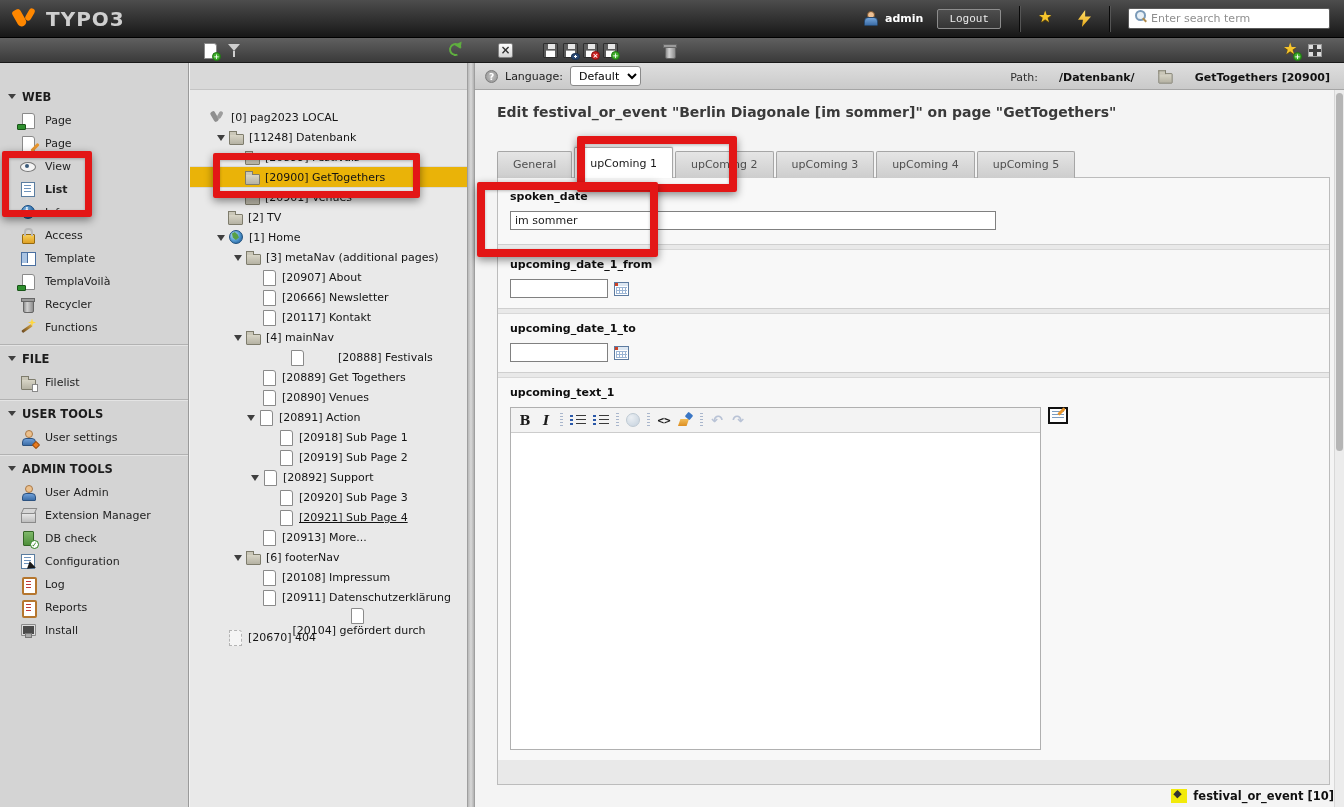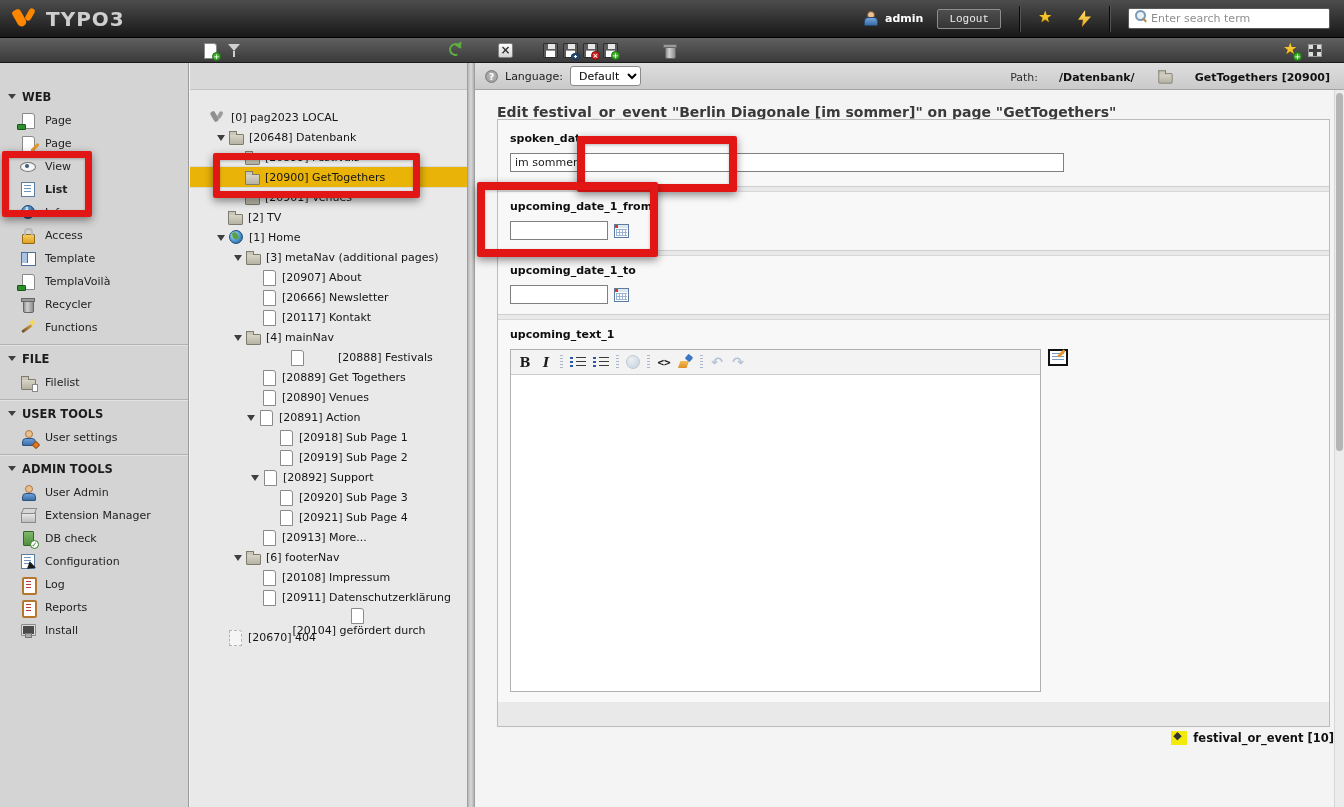--- a/index.html
+++ b/index.html
@@ -72,21 +72,21 @@
   h1#page-heading{font-size:14px;font-weight:bold;color:#3a3a3a;margin-top:14px}
   #tabs{display:flex;align-items:flex-end;margin-top:27px;height:31px;position:relative;z-index:2}
   .tab{height:27px;line-height:26px;padding:0 15px;text-align:center;background:linear-gradient(#e5e5e5,#cdcdcd);border:1px solid #a6a6a6;border-bottom:none;margin-right:2px;color:#4f4f4f;border-radius:2px 2px 0 0;font-size:11px;cursor:default}
   .tab.active{height:31px;line-height:31px;background:#fff;color:#181818;box-shadow:0 -1px 2px rgba(0,0,0,.15)}
   #form{width:833px;height:608px;background:#e9e9e9;border:1px solid #bcbcbc;position:relative;z-index:1;margin-top:-1px}
   .frow{background:#f8f8f8;padding:12px 12px 14px}
   .frow.mid{padding:8px 12px 10px}
   .rowgap{height:6px;border-top:1px solid #cfcfcf;border-bottom:1px solid #d8d8d8}
   .flabel{display:block;font-weight:bold;font-size:11px;color:#0e0e0e;margin-bottom:8px}
   .ftext{height:19px;border:1px solid #808080;background:#fff;font:11px "DejaVu Sans",sans-serif;padding:1px 4px;color:#222}
-  .ftext.wide{width:554px}
+  .ftext.wide{width:486px}
   .ftext.small{width:98px}
   .inline{display:flex;align-items:center;gap:6px}
   .ic-cal{width:15px;height:14px;background:#fff;border:1px solid #5d7striped} 
   .ic-cal{border:1px solid #5d7ba0;position:relative;flex:none}
   .ic-cal::before{content:"";position:absolute;left:0;right:0;top:0;height:3px;background:linear-gradient(90deg,#cc4125 0 3px,#dde7f2 3px)}
   .ic-cal::after{content:"";position:absolute;left:1px;right:1px;top:4px;bottom:1px;background:repeating-linear-gradient(90deg,#9ab4d4 0 1px,transparent 1px 3px),repeating-linear-gradient(180deg,#9ab4d4 0 1px,transparent 1px 3px)}
 
   
   .rte-wrap{display:flex;align-items:flex-start}
   .rte{width:531px;border:1px solid #b0b0b0;background:#fff}
@@ -353,21 +353,21 @@
   <div class="tree-top"></div>
   <div id="tree">
       <div class="trow" style="padding-left: 10px;">
         <span class="expsp"></span>
         <span class="mi ti-typo3"></span>
         <span class="tlabel">[0] pag2023 LOCAL</span>
       </div>
       <div class="trow" style="padding-left: 27px;">
         <span class="exp"></span>
         <span class="mi mi-folder"></span>
-        <span class="tlabel">[20648] Datenbank</span>
+        <span class="tlabel">[11248] Datenbank</span>
       </div>
       <div class="trow" style="padding-left: 44px;">
         <span class="expsp"></span>
         <span class="mi mi-folder"></span>
         <span class="tlabel">[20899] Festivals</span>
       </div>
       <div class="trow sel" style="padding-left: 44px;">
         <span class="expsp"></span>
         <span class="mi mi-folder"></span>
         <span class="tlabel">[20900] GetTogethers</span>
@@ -445,21 +445,21 @@
       <div class="trow" style="padding-left: 61px;">
         <span class="exp"></span>
         <span class="mi mi-doc"></span>
         <span class="tlabel">[20892] Support</span>
       </div>
       <div class="trow" style="padding-left: 78px;">
         <span class="expsp"></span>
         <span class="mi mi-doc"></span>
         <span class="tlabel">[20920] Sub Page 3</span>
       </div>
-      <div class="trow" style="padding-left: 78px;">
+      <div class="trow" style="padding-left: 78px; text-decoration: underline;">
         <span class="expsp"></span>
         <span class="mi mi-doc"></span>
         <span class="tlabel">[20921] Sub Page 4</span>
       </div>
       <div class="trow" style="padding-left: 61px;">
         <span class="expsp"></span>
         <span class="mi mi-doc"></span>
         <span class="tlabel">[20913] More...</span>
       </div>
       <div class="trow" style="padding-left: 44px;">
@@ -504,20 +504,28 @@
     <div class="dh-right">
       <span>Path:</span>
       <b>/Datenbank/</b>
       <span class="mi mi-folder"></span>
       <b>GetTogethers [20900]</b>
     </div>
   </div>
 
   <div id="scrollarea">
     <h1 id="page-heading">Edit festival_or_event "Berlin Diagonale [im sommer]" on page "GetTogethers"</h1>
+    <div id="tabs">
+        <div class="tab">General</div>
+        <div class="tab active">upComing 1</div>
+        <div class="tab">upComing 2</div>
+        <div class="tab">upComing 3</div>
+        <div class="tab">upComing 4</div>
+        <div class="tab">upComing 5</div>
+      </div>
     <div id="form">
 
       <div class="frow">
         <label class="flabel">spoken_date</label>
         <input class="ftext wide" value="im sommer" style="">
       </div>
       <div class="rowgap"></div>
 
       <div class="frow mid">
         <label class="flabel">upcoming_date_1_from</label>

